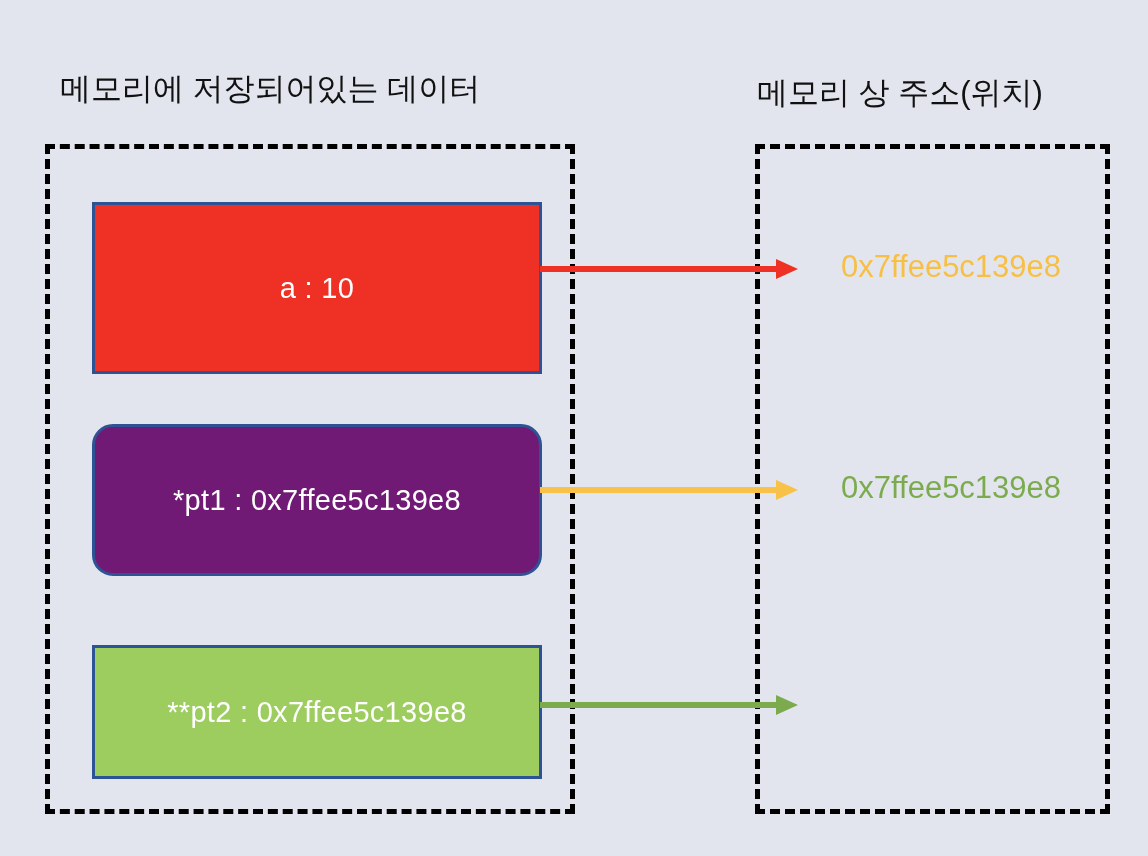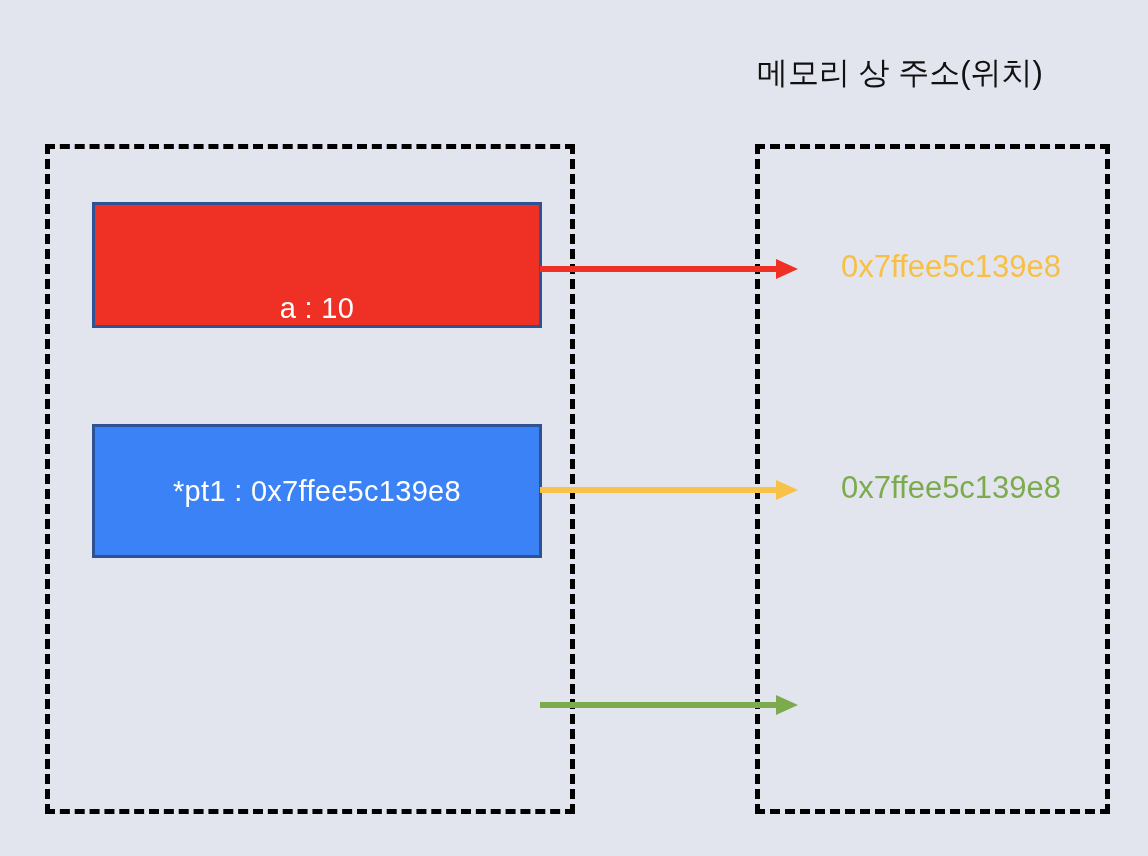--- a/index.html
+++ b/index.html
@@ -20,21 +20,21 @@
 
   
   .col-title {
     position: absolute;
     font-size: 31px;
     color: #111111;
     white-space: nowrap;
     letter-spacing: 0px;
   }
   #title-left  { left: 60px;  top: 68px; }
-  #title-right { left: 757px; top: 52px; text-align: center; }
+  #title-right { left: 757px; top: 72px; text-align: center; }
 
   
   .dashed-box {
     position: absolute;
     border: 5px dashed #000000;
     box-sizing: border-box;
     background: transparent;
   }
   #memory-container {
     left: 45px;
@@ -56,22 +56,22 @@
     width: 450px;
     border: 3px solid #2e5395;
     box-sizing: border-box;
     display: flex;
     align-items: center;
     justify-content: center;
     color: #ffffff;
     font-size: 29px;
     letter-spacing: 0.3px;
   }
-  #mem-box-a    { top: 202px; height: 126px; background: #ee3124; align-items: flex-end; }
-  #mem-box-pt1  { top: 424px; height: 134px; background: #3b82f6; }
+  #mem-box-a    { top: 202px; height: 172px; background: #ee3124; }
+  #mem-box-pt1  { top: 424px; height: 152px; background: #701a75; border-radius: 21px; }
   #mem-box-pt2  { top: 645px; height: 134px; background: #9dcc5f; }
 
   
   .arrow {
     position: absolute;
     left: 540px;
     width: 258px;
     height: 30px;
     overflow: visible;
   }
@@ -89,35 +89,39 @@
   }
   #addr-a   { top: 249px; color: #f8bf45; }
   #addr-pt1 { top: 470px; color: #7cab4e; }
   #addr-pt2 { top: 685px; color: #7b519d; }
 </style>
 </head>
 <body>
 
 <div id="canvas">
 
+  <div id="title-left" class="col-title">메모리에 저장되어있는 데이터</div>
 
   <div id="title-right" class="col-title">메모리 상 주소(위치)</div>
 
   <div id="memory-container" class="dashed-box"></div>
 
   <div id="address-container" class="dashed-box"></div>
 
   <div id="mem-box-a" class="mem-box">
     <span>a : 10</span>
   </div>
 
   <div id="mem-box-pt1" class="mem-box">
     <span>*pt1 : 0x7ffee5c139e8</span>
   </div>
 
+  <div id="mem-box-pt2" class="mem-box">
+    <span>**pt2 : 0x7ffee5c139e8</span>
+  </div>
 
   <svg id="arrow-a" class="arrow" viewBox="0 0 258 30">
     <line x1="0" y1="15" x2="236" y2="15" stroke="#ee3124" stroke-width="6"></line>
     <polygon points="236,5 258,15 236,25" fill="#ee3124"></polygon>
   </svg>
 
   <svg id="arrow-pt1" class="arrow" viewBox="0 0 258 30">
     <line x1="0" y1="15" x2="236" y2="15" stroke="#f8c147" stroke-width="6"></line>
     <polygon points="236,5 258,15 236,25" fill="#f8c147"></polygon>
   </svg>

